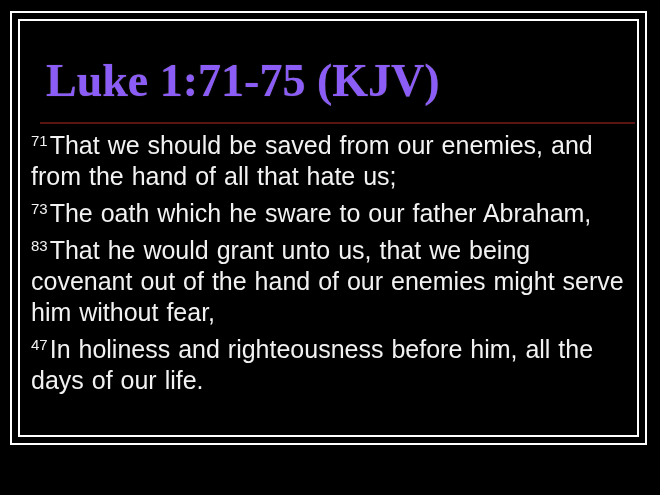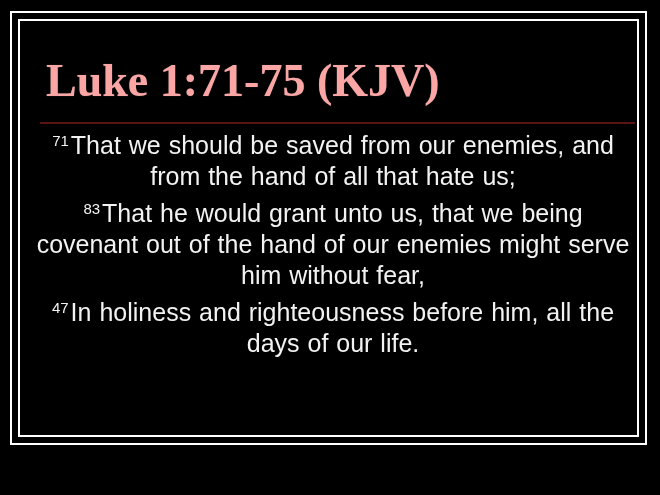--- a/index.html
+++ b/index.html
@@ -53,21 +53,21 @@
   }
 
   #title {
     position: absolute;
     left: 24px;
     top: 33px;
     font-family: "Liberation Serif", "DejaVu Serif", serif;
     font-weight: bold;
     font-size: 46px;
     line-height: 50px;
-    color: #fca5a5;
+    color: #8b5cf6;
     letter-spacing: 0px;
     white-space: nowrap;
     text-shadow: 0 0 1px rgba(255,255,255,0.35);
   }
 
   #title-rule {
     position: absolute;
     left: 18px;
     top: 99px;
     width: 595px;
@@ -81,21 +81,21 @@
     top: 107px;
     width: 604px;
   }
 
   .verse {
     margin: 0 0 6px 0;
     font-family: "Liberation Sans", "DejaVu Sans", sans-serif;
     font-size: 25px;
     line-height: 31px;
     color: #f2f2f2;
-    text-align: center;
+    text-align: left;
     word-spacing: 1px;
   }
   .verse:last-child { margin-bottom: 0; }
 
   .vnum {
     font-size: 15px;
     vertical-align: 8px;
     line-height: 0;
     padding-right: 2px;
     color: #f2f2f2;
@@ -113,20 +113,21 @@
 
     <div id="title">Luke 1:71-75 (KJV)</div>
 
     <div id="title-rule"></div>
 
     <div id="verses">
 
       <p class="verse"><span class="vnum">71</span><span>That we should be saved from our enemies, and from the hand of all that hate us;</span></p>
 
 
+      <p class="verse"><span class="vnum">73</span><span>The oath which he sware to our father Abraham,</span></p>
 
       <p class="verse"><span class="vnum">83</span><span>That he would grant unto us, that we being covenant out of the hand of our enemies might serve him without fear,</span></p>
 
       <p class="verse"><span class="vnum">47</span><span>In holiness and righteousness before him, all the days of our life.</span></p>
 
     </div>
   </div>
 </div>
 
 </body></html>

